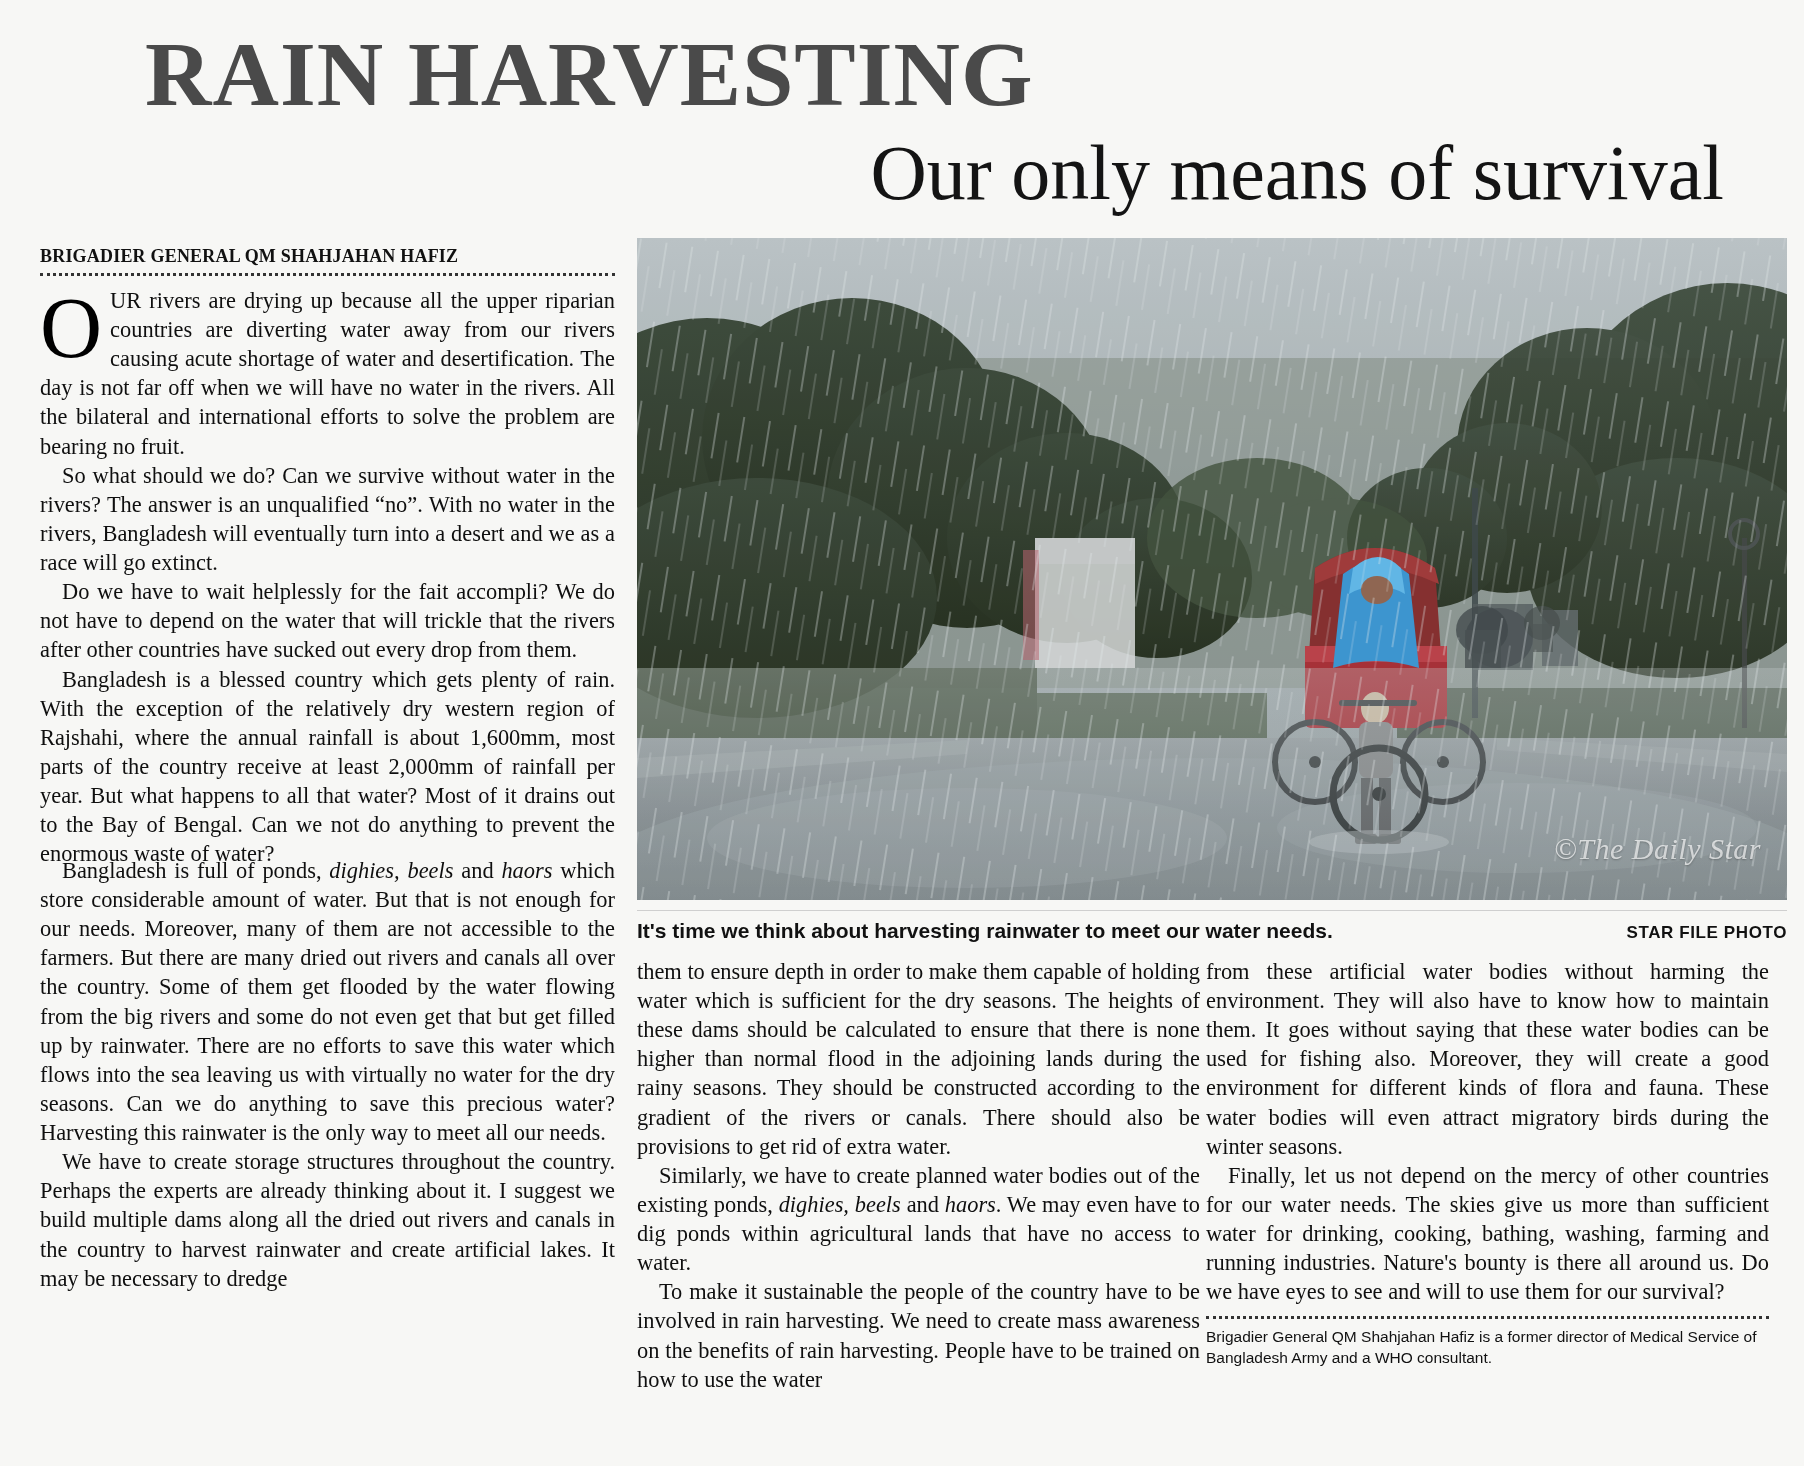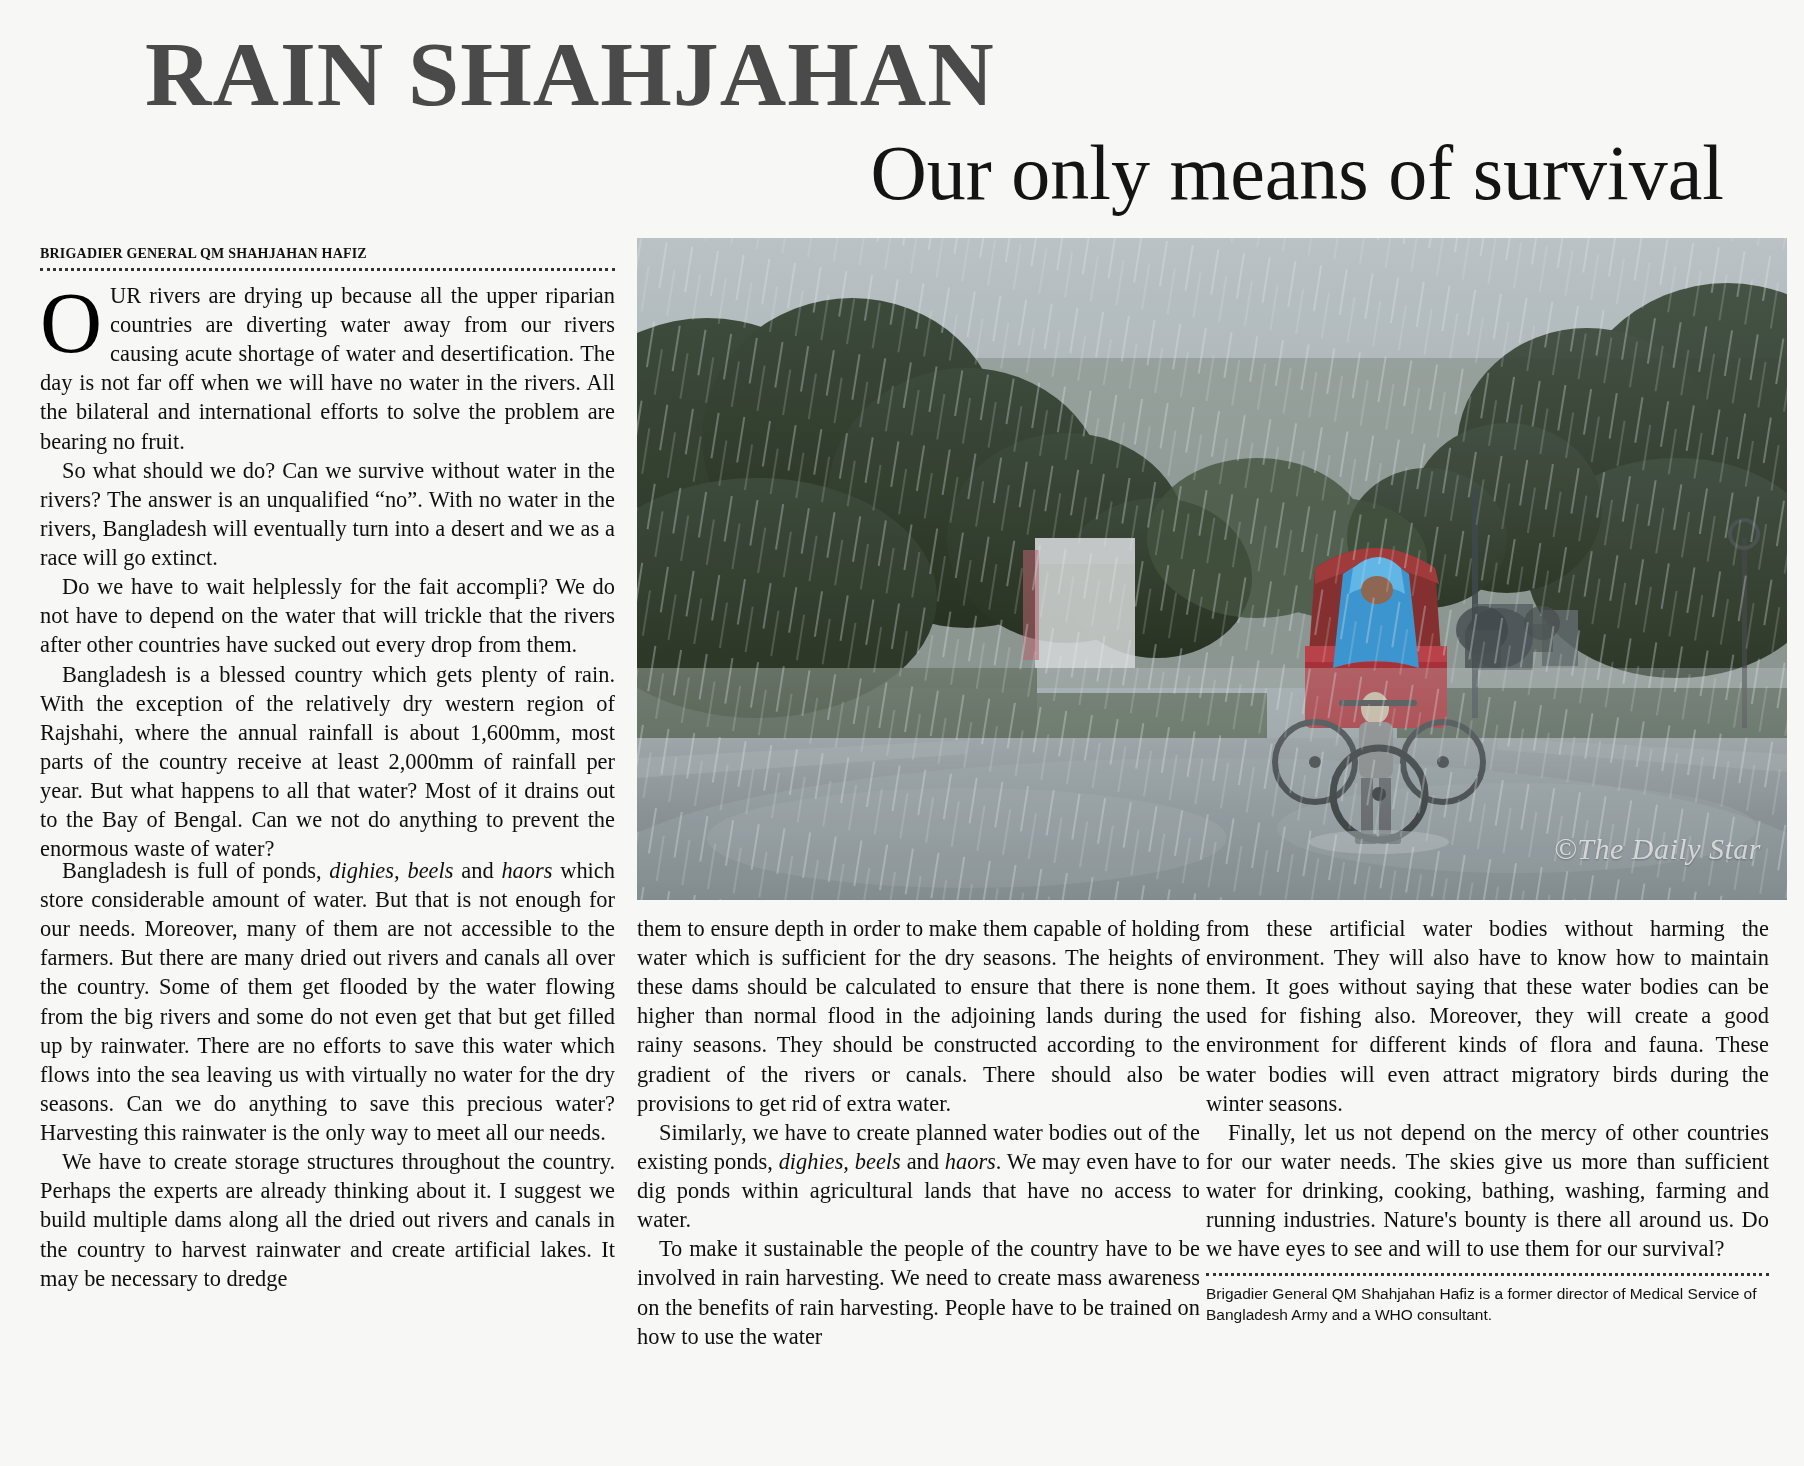--- a/index.html
+++ b/index.html
@@ -64,21 +64,21 @@
     flex: 0 0 575px;
   }
   .photo-block {
     width: 1150px;
     flex: 0 0 1150px;
   }
 
   .byline {
     font-family: "Liberation Serif", serif;
     font-weight: bold;
-    font-size: 14px;
+    font-size: 18px;
     letter-spacing: 0.2px;
     color: #111;
     text-transform: uppercase;
     margin: 8px 0 6px 0;
   }
   .dotted-rule {
     border-top: 3px dotted #333;
     height: 0;
     margin: 4px 0 10px 0;
   }
@@ -188,21 +188,21 @@
     height: 8px;
     background: #f7f7f5;
   }
 </style>
 </head>
 <body>
 
 <div class="page">
 
   <div class="masthead">
-    <h1 class="headline">RAIN SHAHJAHAN</h1>
+    <h1 class="headline">RAIN HARVESTING</h1>
     <div class="subheadline">Our only means of survival</div>
   </div>
 
   <div class="content">
 
     <div class="top-row">
 
       <div class="col1">
         <div class="byline">BRIGADIER GENERAL QM SHAHJAHAN HAFIZ</div>
         <div class="dotted-rule"></div>
@@ -351,20 +351,24 @@
             </g>
 
             <rect x="0" y="430" width="1150" height="232" fill="url(#mist)" opacity="0.35"></rect>
 
             <rect x="0" y="0" width="1150" height="662" fill="url(#rain)"></rect>
             <rect x="0" y="0" width="1150" height="662" fill="#c6ced1" opacity="0.10"></rect>
           </svg>
           <div class="watermark">©The Daily Star</div>
         </div>
 
+        <div class="caption-row">
+          <div class="caption">It's time we think about harvesting rainwater to meet our water needs.</div>
+          <div class="credit">STAR FILE PHOTO</div>
+        </div>
 
         <div class="bottom-row">
           <div class="colB">
             <p class="body first">them to ensure depth in order to make them capable of holding water which is sufficient for the dry seasons. The heights of these dams should be calculated to ensure that there is none higher than normal flood in the adjoining lands during the rainy seasons. They should be constructed according to the gradient of the rivers or canals. There should also be provisions to get rid of extra water.</p>
             <p class="body">Similarly, we have to create planned water bodies out of the existing ponds, <i>dighies, beels</i> and <i>haors</i>. We may even have to dig ponds within agricultural lands that have no access to water.</p>
             <p class="body">To make it sustainable the people of the country have to be involved in rain harvesting. We need to create mass awareness on the benefits of rain harvesting. People have to be trained on how to use the water</p>
           </div>
           <div class="colC">
             <p class="body first">from these artificial water bodies without harming the environment. They will also have to know how to maintain them. It goes without saying that these water bodies can be used for fishing also. Moreover, they will create a good environment for different kinds of flora and fauna. These water bodies will even attract migratory birds during the winter seasons.</p>
             <p class="body">Finally, let us not depend on the mercy of other countries for our water needs. The skies give us more than sufficient water for drinking, cooking, bathing, washing, farming and running industries. Nature's bounty is there all around us. Do we have eyes to see and will to use them for our survival?</p>

